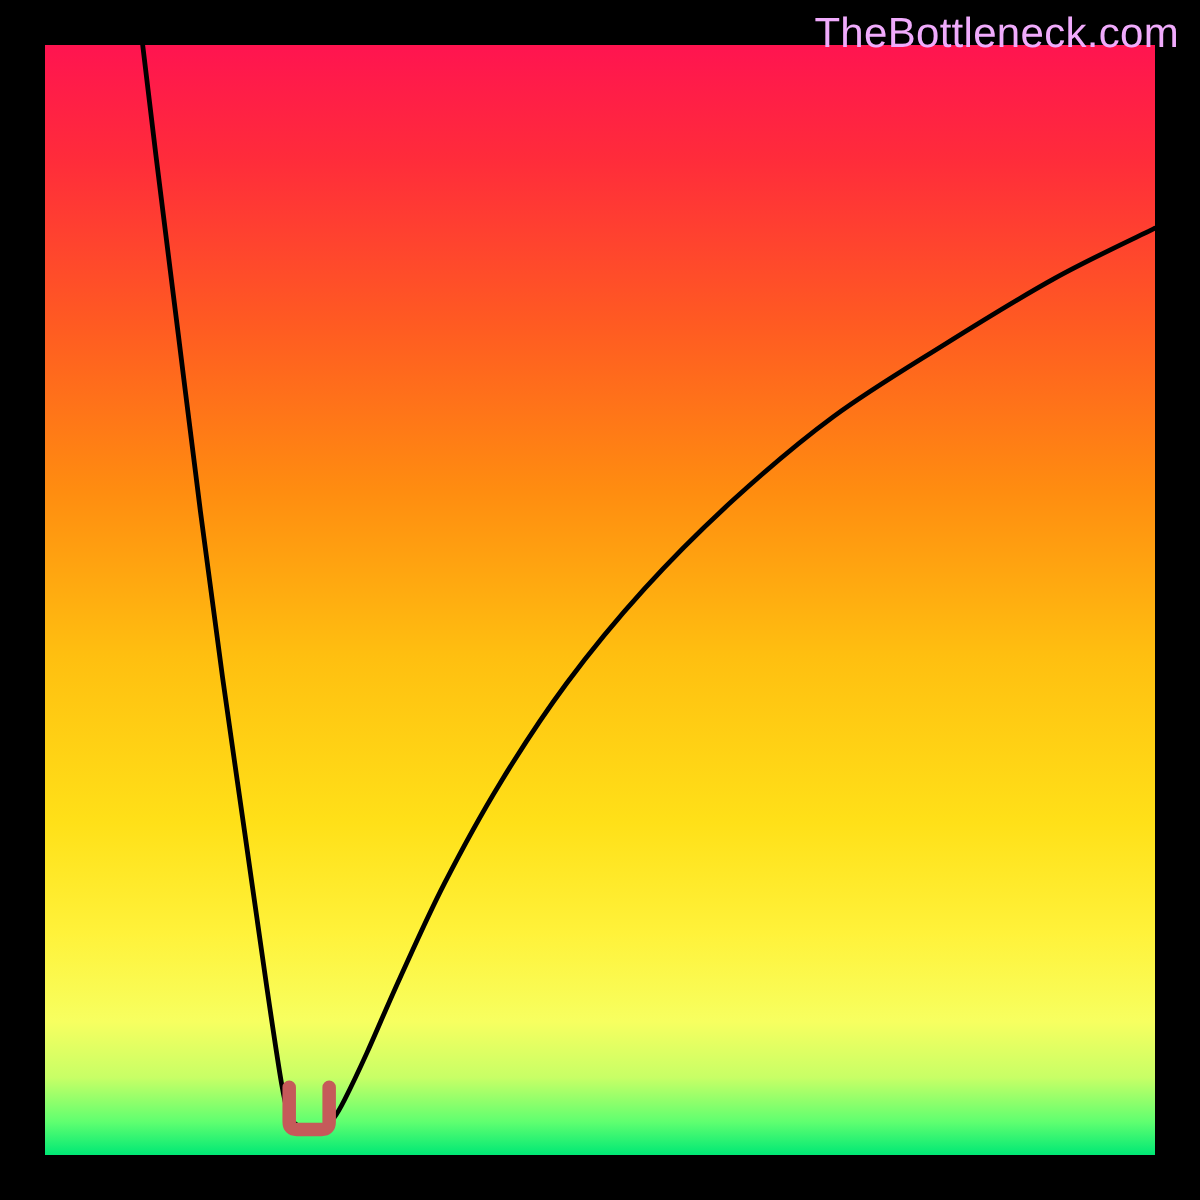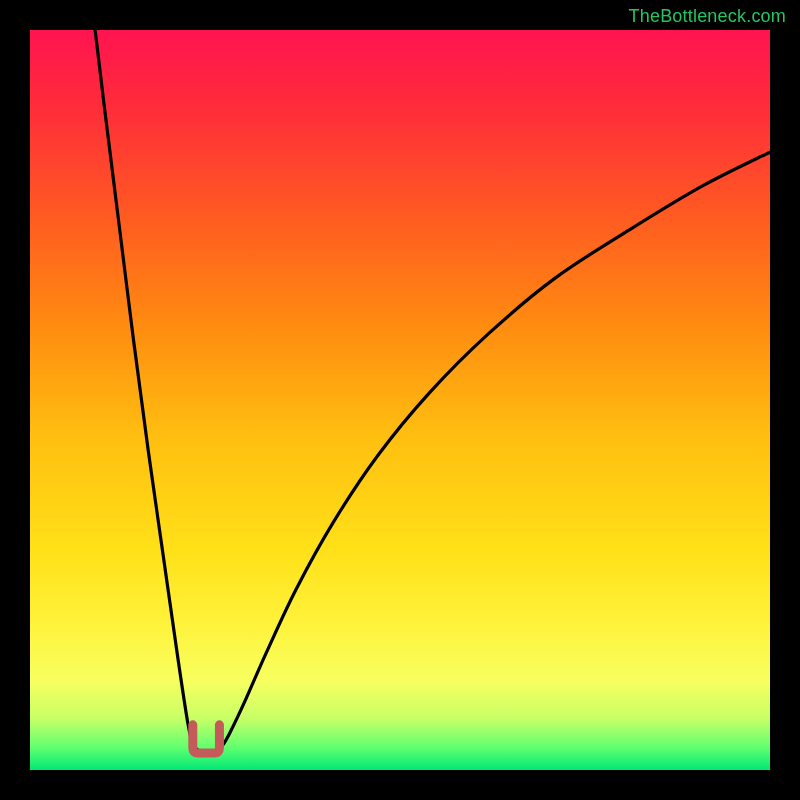--- a/index.html
+++ b/index.html
@@ -16,22 +16,22 @@
     left: 30px;
     top: 30px;
     width: 740px;
     height: 740px;
     background: #000;
   }
   .watermark {
     position: absolute;
     top: 6px;
     right: 14px;
-    color: #22c55e;
-    font-size: 18px;
+    color: #f0abfc;
+    font-size: 28px;
     font-weight: 500;
     letter-spacing: 0.2px;
     z-index: 50;
   }
   svg {
     display: block;
   }
 </style>
 </head>
 <body>

